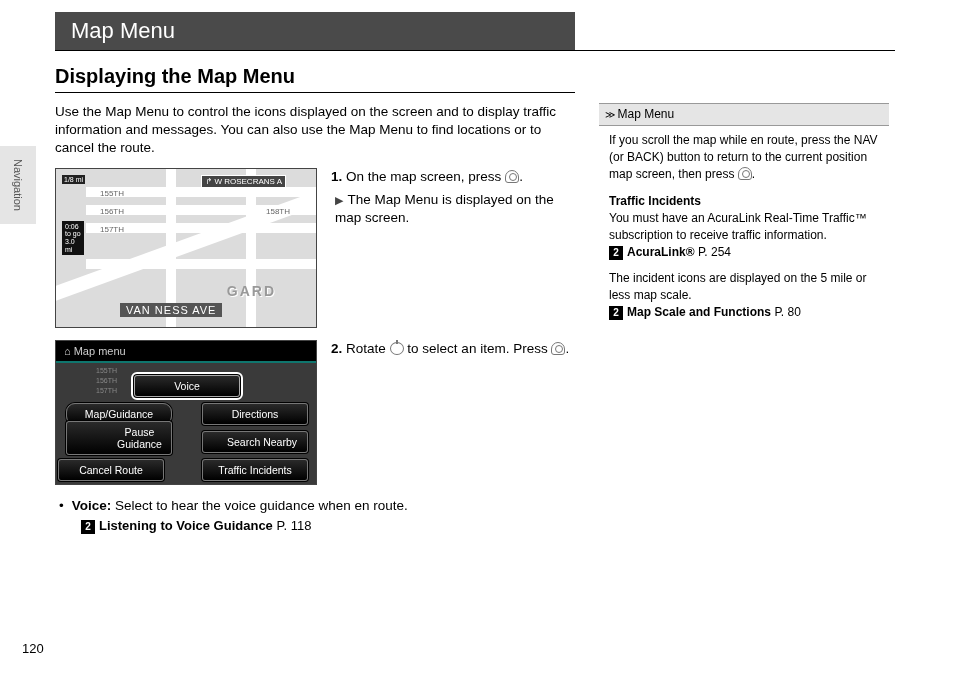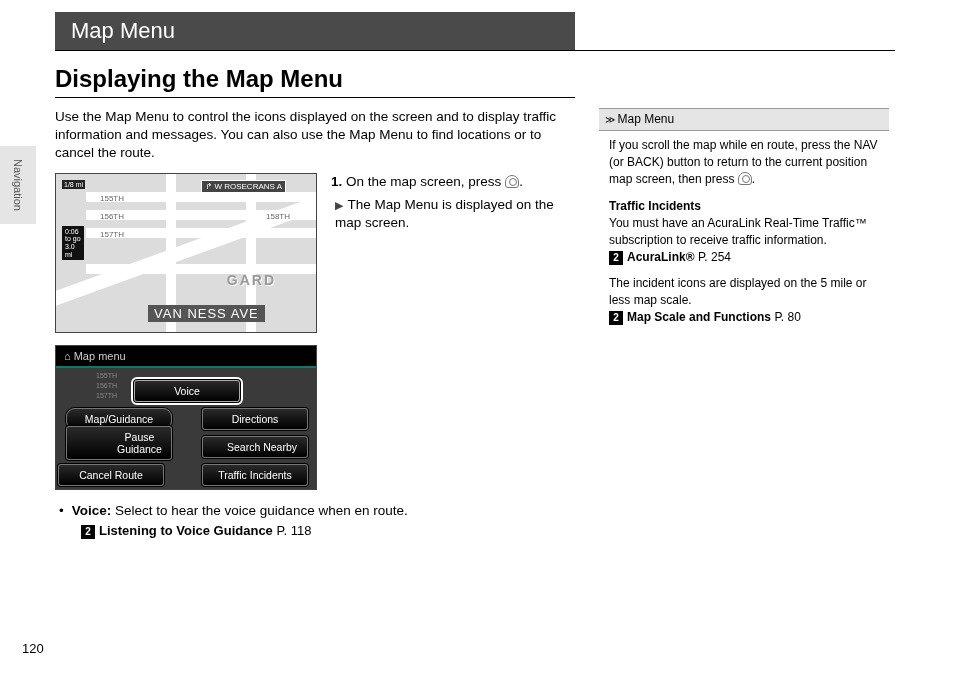--- a/index.html
+++ b/index.html
@@ -47,21 +47,21 @@
     padding: 6px 16px;
     width: 520px;
     font-weight: 400;
   }
   .hr-line {
     border-top: 1px solid #000;
     margin-top: 0;
     width: 840px;
   }
   .section-title {
-    font-size: 24px;
+    font-size: 20px;
     font-weight: bold;
     margin: 14px 0 4px 0;
     border-bottom: 1px solid #000;
     padding-bottom: 4px;
     width: 520px;
   }
   .two-col {
     display: flex;
     gap: 24px;
     margin-top: 10px;
@@ -106,24 +106,24 @@
   .enter-icon::after { content:""; position:absolute; left:3px; top:2px; width:6px; height:6px; border:1px solid #777; border-radius:50%; }
   .dial-icon { display:inline-block; width:14px; height:13px; border:1px solid #777; border-radius:50%; position:relative; top:2px; }
   .dial-icon::after { content:""; position:absolute; left:5px; top:-3px; width:2px; height:4px; background:#777; }
   
   .fig1 .road { position:absolute; background:#fff; }
   .fig1 .r-h { height:10px; left:30px; right:0; }
   .fig1 .r-v { width:10px; top:0; bottom:0; }
   .fig1 .diag { position:absolute; left:-20px; right:-20px; top:70px; height:14px; background:#fff; transform:rotate(-20deg); transform-origin:center; }
   .fig1 .lbl { position:absolute; font-size:8px; color:#666; background:transparent; }
   .fig1 .sign { position:absolute; top:6px; right:30px; background:#444; color:#fff; font-size:8px; padding:1px 3px; border:1px solid #fff; }
-  .fig1 .van { position:absolute; bottom:10px; left:92px; background:#555; color:#fff; font-size:13px; padding:1px 6px; letter-spacing:1px; }
+  .fig1 .van { position:absolute; bottom:10px; left:64px; background:#555; color:#fff; font-size:11px; padding:1px 6px; letter-spacing:1px; }
   .fig1 .scale { position:absolute; top:6px; left:6px; background:#222; color:#fff; font-size:7px; padding:1px 2px; }
   .fig1 .eta { position:absolute; top:52px; left:6px; background:#111; color:#fff; font-size:7px; padding:2px 3px; line-height:1.1; }
-  .fig1 .gard { position:absolute; top:98px; right:40px; font-size:14px; color:#999; letter-spacing:2px; font-weight:bold; text-shadow:1px 1px 0 #fff; }
+  .fig1 .gard { position:absolute; top:114px; right:40px; font-size:14px; color:#999; letter-spacing:2px; font-weight:bold; text-shadow:1px 1px 0 #fff; }
   
   .fig2 { background:#0f766e; }
   .fig2 .hdr { background:#000; color:#ccc; font-size:11px; padding:4px 8px; }
   .fig2 .mapbg { position:absolute; top:22px; left:0; right:0; bottom:0; background:#3a3a3a; }
   .fig2 .menu-pill {
     position:absolute; background:linear-gradient(#2a2a2a,#000);
     color:#fff; font-size:10.5px; padding:4px 0; border:1px solid #777;
     border-radius:3px; width:106px; text-align:center; box-shadow:0 0 0 1px #000;
   }
   .fig2 .voice { top:34px; left:78px; width:106px; border-color:#aaa; outline:2px solid #fff; outline-offset:1px; }
@@ -200,20 +200,27 @@
             <span class="rlbl" style="bottom:4px; left:40px;">164TH</span>
           </div>
           <div class="menu-pill voice">Voice</div>
           <div class="menu-pill mg">Map/Guidance</div>
           <div class="menu-pill dir">Directions</div>
           <div class="menu-pill pg">Pause Guidance</div>
           <div class="menu-pill sn">Search Nearby</div>
           <div class="menu-pill cr">Cancel Route</div>
           <div class="menu-pill ti">Traffic Incidents</div>
         </div>
+        <div class="step-text">
+          <span class="num">2.</span>
+          <span>Rotate</span>
+          <span class="dial-icon"></span>
+          <span>to select an item. Press</span>
+          <span class="enter-icon"></span>.
+        </div>
       </div>
 
 
       <div class="bullet">
         <span class="dot">•</span>
         <div>
           <b>Voice:</b>
           <span>Select to hear the voice guidance when en route.</span>
         </div>
       </div>

